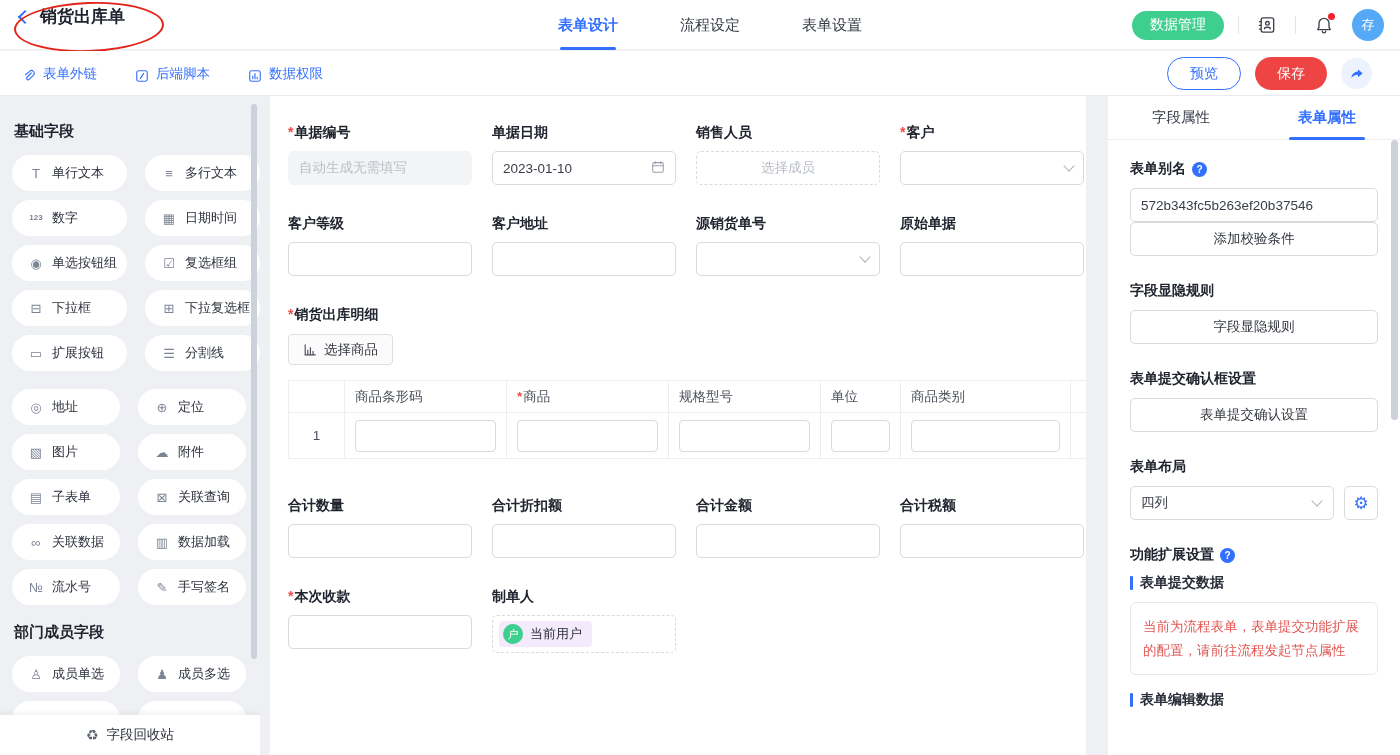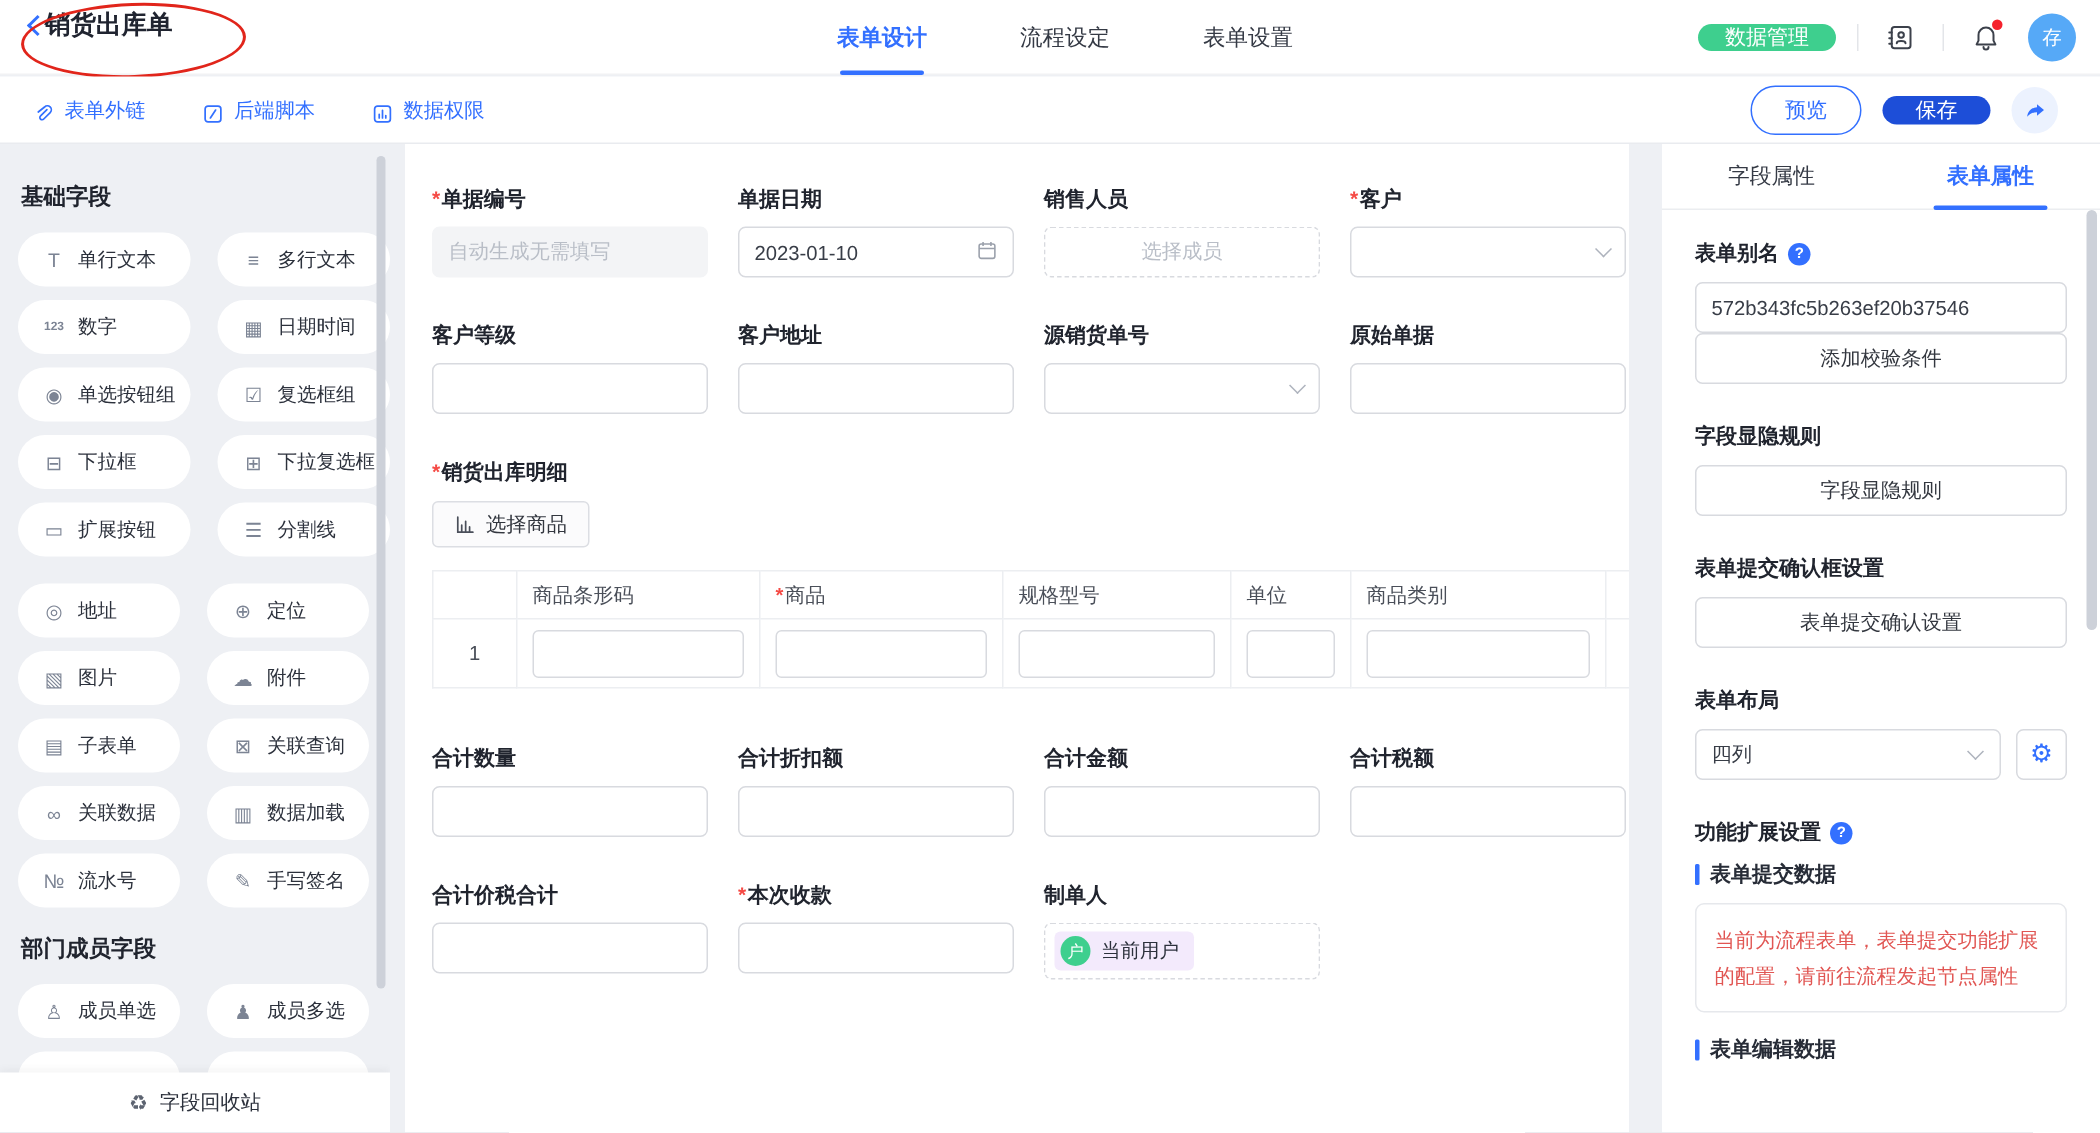--- a/index.html
+++ b/index.html
@@ -4,41 +4,41 @@
 <style>
   * { margin:0; padding:0; box-sizing:border-box; }
   html,body { background:#dfe2e8; }
   #app {
     position:relative; width:1400px; height:755px; overflow:hidden;
     background:#eef0f4; font-family:"Liberation Sans","DejaVu Sans",sans-serif;
     color:#1f2329; font-size:14px;
   }
   
   .hdr { position:absolute; top:0; left:0; right:0; height:50px; background:#fff; border-bottom:1px solid #f1f2f4; z-index:5; }
-  .hdr-left { position:absolute; left:20px; top:0; height:33px; display:flex; align-items:center; }
+  .hdr-left { position:absolute; left:20px; top:0; height:33px; display:flex; align-items:center; gap:10px; }
   .back-chev { width:10px; height:10px; border-left:2.4px solid #3370ff; border-bottom:2.4px solid #3370ff; transform:rotate(45deg); margin-top:1px; cursor:pointer; }
   .hdr-title { font-size:17px; font-weight:700; color:#202430; }
   .red-ellipse { position:absolute; left:14px; top:2px; width:150px; height:50px; border:2.6px solid #e1251b; border-radius:50%; transform:rotate(-2deg); pointer-events:none; z-index:6; }
   .hdr-tabs { position:absolute; left:552px; top:0; height:50px; display:flex; gap:50px; }
   .hdr-tab { position:relative; height:50px; display:flex; align-items:center; font-size:15px; color:#353a45; cursor:pointer; padding:0 6px; }
   .hdr-tab.active { color:#3370ff; font-weight:600; }
   .hdr-tab.active::after { content:""; position:absolute; left:8px; right:8px; bottom:0; height:3px; background:#3370ff; border-radius:2px; }
   .hdr-right { position:absolute; right:16px; top:0; height:50px; display:flex; align-items:center; gap:14px; }
-  .btn-green { height:18px; padding:0 18px; background:#3ecf8e; color:#fff; border:none; border-radius:16px; font-size:14px; cursor:pointer; font-family:inherit; }
+  .btn-green { height:29px; padding:0 18px; background:#3ecf8e; color:#fff; border:none; border-radius:16px; font-size:14px; cursor:pointer; font-family:inherit; }
   .vdiv { width:1px; height:18px; background:#e3e5e9; }
   .icon-btn { position:relative; width:28px; height:28px; display:flex; align-items:center; justify-content:center; cursor:pointer; }
   .red-dot { position:absolute; top:2px; right:3px; width:7px; height:7px; background:#f5222d; border-radius:50%; }
   .avatar { width:32px; height:32px; border-radius:50%; background:#56a9f7; color:#fff; font-size:13px; display:flex; align-items:center; justify-content:center; cursor:pointer; }
   
   .tbar { position:absolute; top:51px; left:0; right:0; height:45px; background:#fff; border-bottom:1px solid #e9ebef; z-index:5; }
   .tbar-left { position:absolute; left:22px; top:0; height:45px; display:flex; align-items:center; gap:38px; }
   .tlink { display:flex; align-items:flex-end; gap:7px; color:#3370ff; font-size:13.5px; cursor:pointer; }
   .tbar-right { position:absolute; right:28px; top:0; height:45px; display:flex; align-items:center; gap:14px; }
   .btn-outline { height:33px; padding:0 22px; background:#fff; color:#3370ff; border:1px solid #3370ff; border-radius:17px; font-size:14px; cursor:pointer; font-family:inherit; }
-  .btn-primary { height:19px; padding:0 22px; background:#1d4ed8; color:#fff; border:none; border-radius:17px; font-size:14px; cursor:pointer; font-family:inherit; }
+  .btn-primary { height:33px; padding:0 22px; background:#ef4444; color:#fff; border:none; border-radius:17px; font-size:14px; cursor:pointer; font-family:inherit; }
   .share-circle { width:31px; height:31px; border-radius:50%; background:#ecf2fe; display:flex; align-items:center; justify-content:center; cursor:pointer; }
   
   .sidebar { position:absolute; top:96px; left:0; width:260px; bottom:0; background:#eef0f4; overflow:hidden; }
   .sb-inner { padding:18px 14px 0 12px; }
   .sb-title { font-size:15px; font-weight:700; color:#20242e; margin:8px 0 14px 2px; }
   .sb-grid { display:grid; grid-template-columns:1fr 1fr; gap:9px 18px; margin-bottom:18px; }
   .pill { height:36px; background:#fff; border-radius:18px; display:flex; align-items:center; gap:8px; padding:0 10px 0 16px; font-size:13px; color:#2c313c; cursor:grab; white-space:nowrap; }
   .pill .g { color:#7c8494; font-size:13px; width:16px; text-align:center; flex:none; line-height:1; }
   .pill .g.num { font-size:8px; font-weight:700; letter-spacing:0;text-align:center; }
   .sb-scroll { position:absolute; right:3px; top:8px; width:6px; height:555px; background:#cdd1d9; border-radius:3px; }
@@ -390,24 +390,20 @@
           <div class="ctl"></div>
         </div>
         <div>
           <div class="fld-label">合计税额</div>
           <div class="ctl"></div>
         </div>
       </div>
 
       <div class="frow">
         <div>
-          <div class="fld-label">合计价税合计</div>
-          <div class="ctl"></div>
-        </div>
-        <div>
           <div class="fld-label">
               <span class="req">*</span>
               <span>本次收款</span>
             </div>
           <div class="ctl"></div>
         </div>
         <div>
           <div class="fld-label">制单人</div>
           <div class="chip-field">
             <span class="user-chip">

